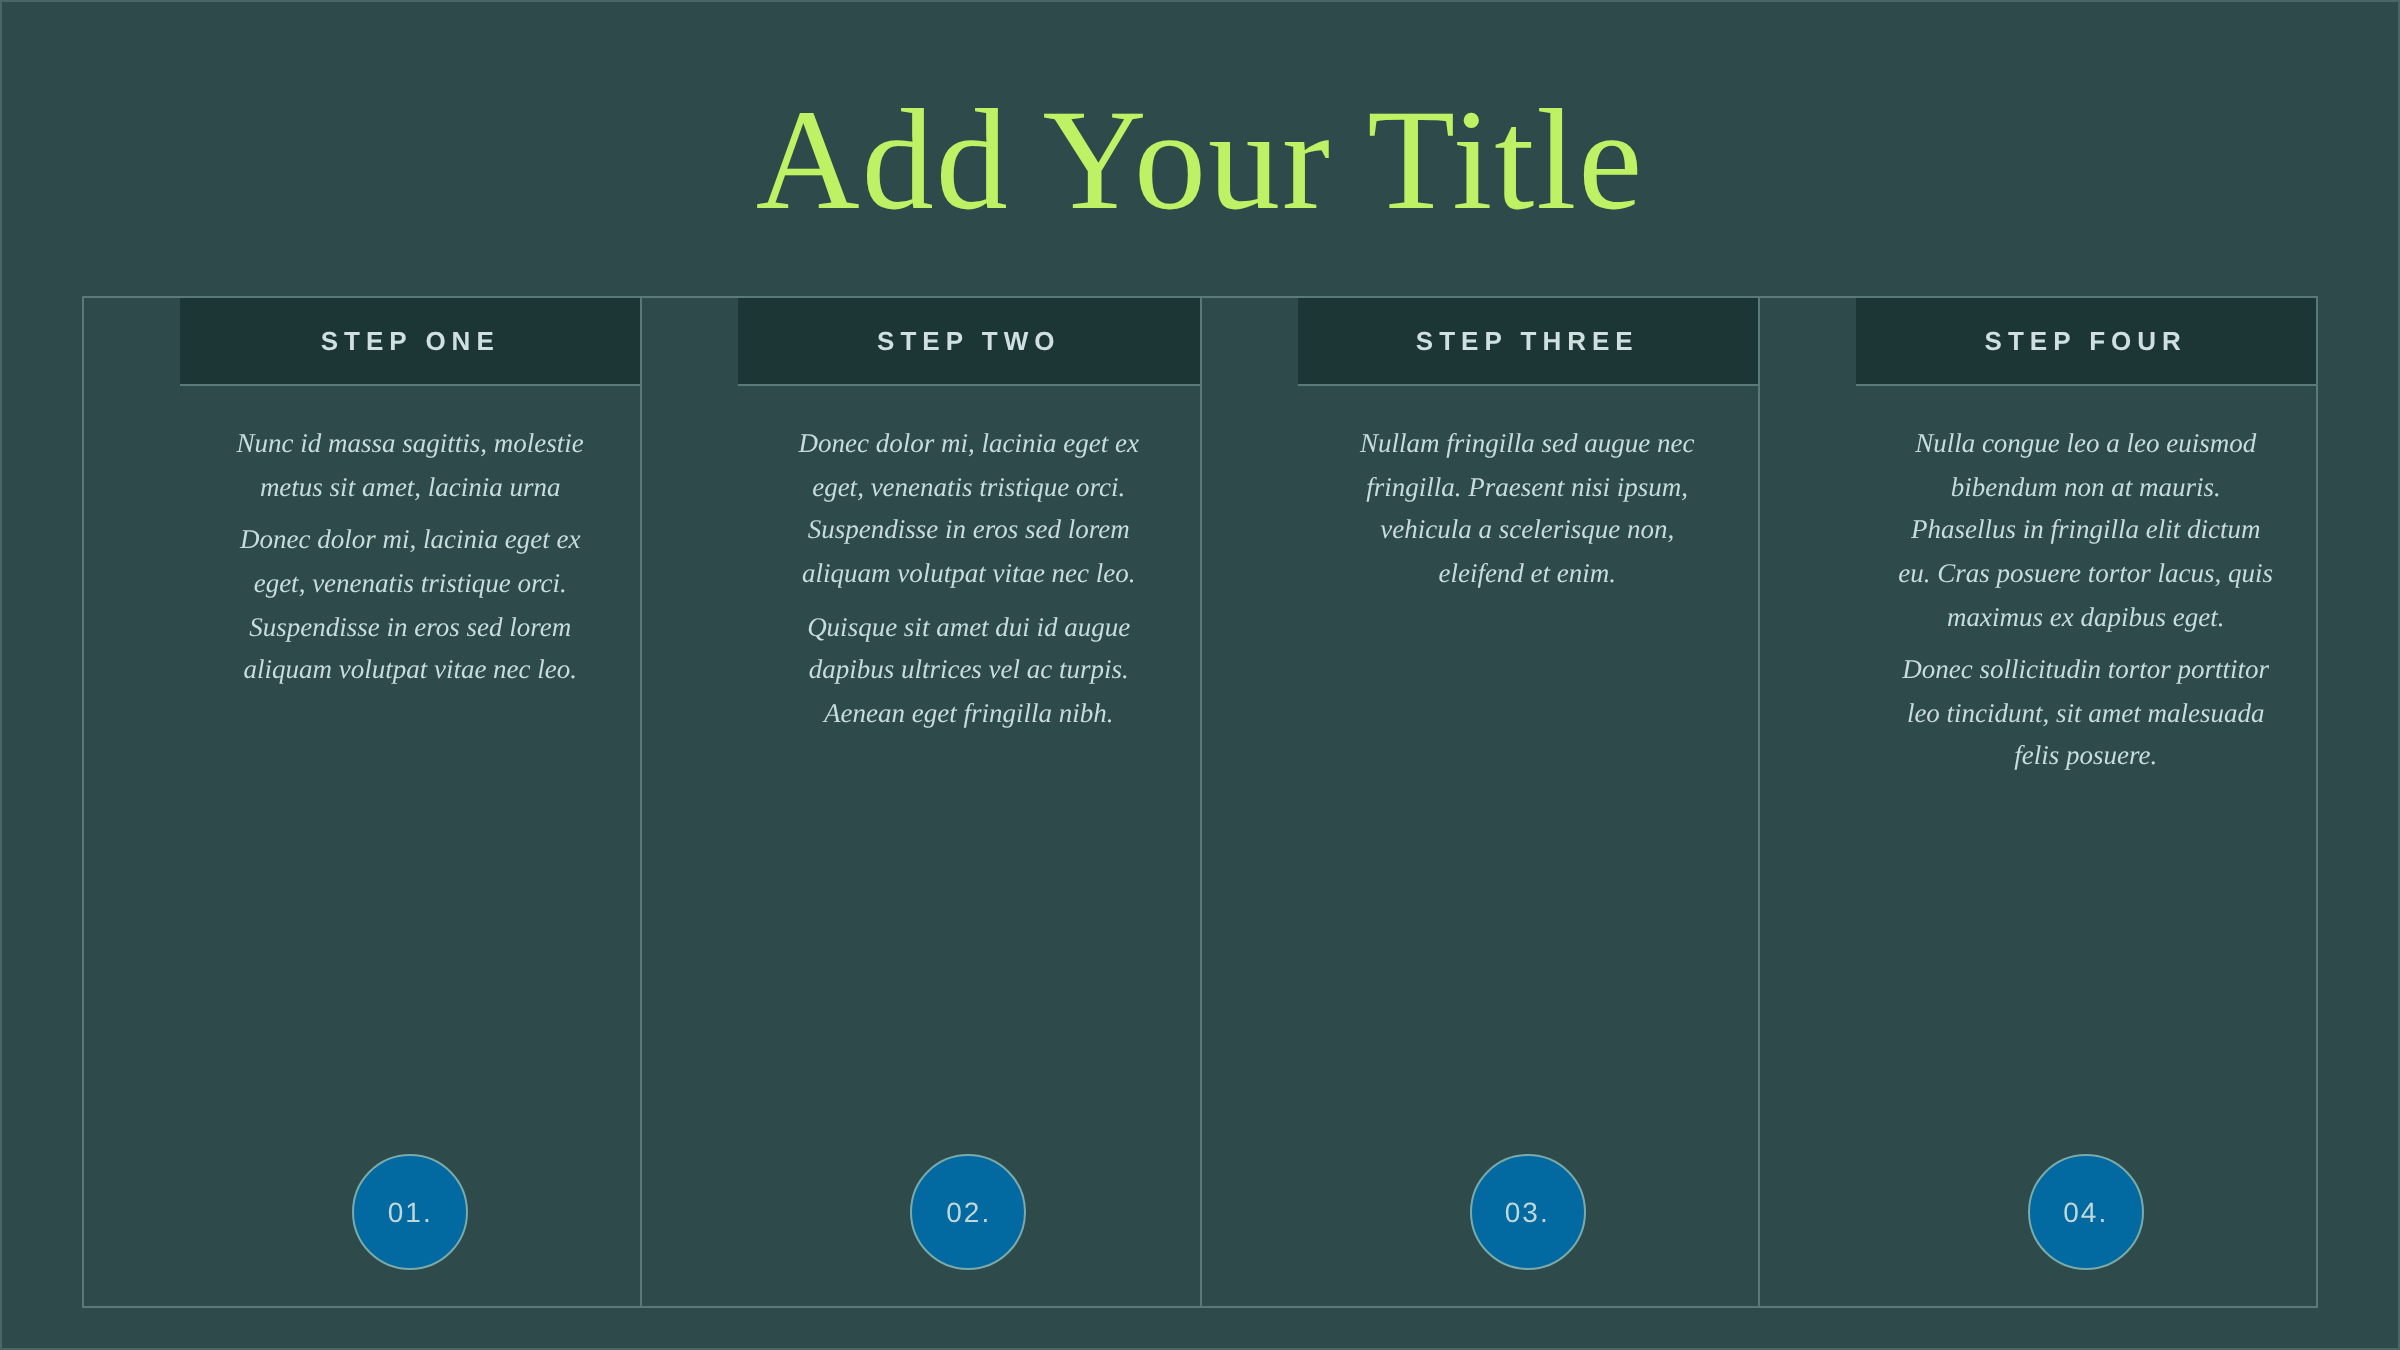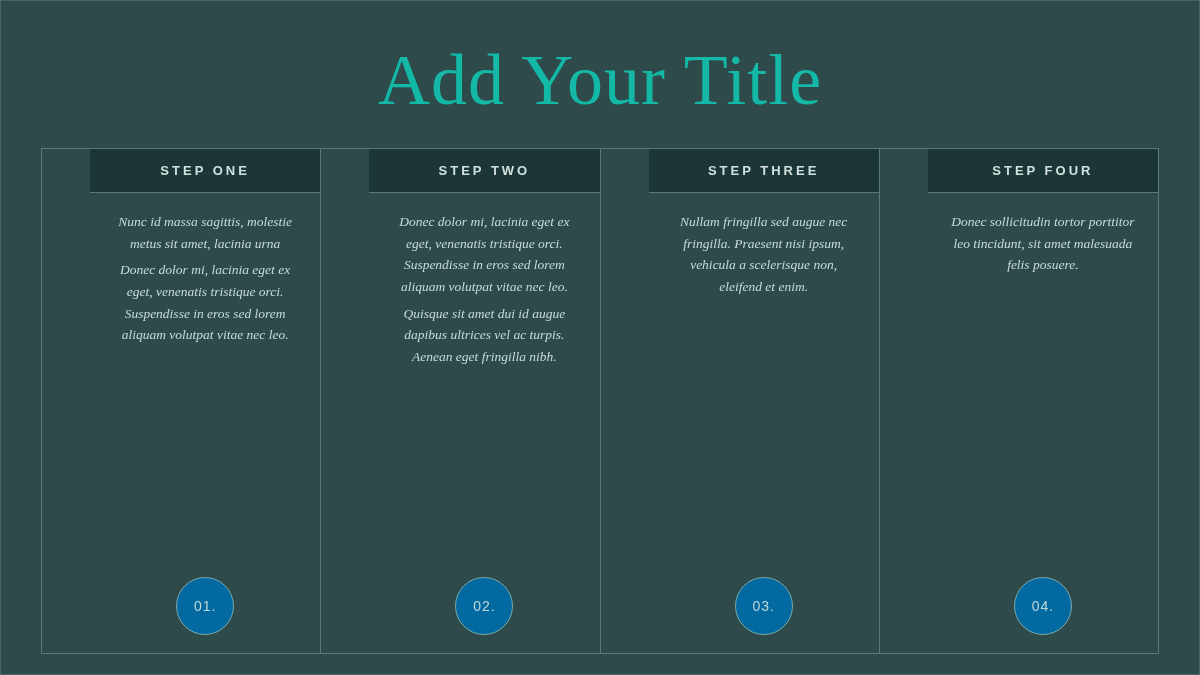--- a/index.html
+++ b/index.html
@@ -26,21 +26,21 @@
 
     .title-area {
       width: 100%;
       text-align: center;
       margin-bottom: 28px;
       padding-top: 10px;
     }
 
     .main-title {
       font-size: 72px;
-      color: #14b8a6;
+      color: #bef264;
       font-weight: 400;
       letter-spacing: 1px;
       line-height: 1.1;
       font-family: Georgia, serif;
     }
 
     .steps-container {
       width: 100%;
       display: flex;
       flex-direction: row;
@@ -164,20 +164,21 @@
           <p class="step-text">Nullam fringilla sed augue nec fringilla. Praesent nisi ipsum, vehicula a scelerisque non, eleifend et enim.</p>
         </div>
         <div class="step-number-area">
           <div class="step-number-circle">03.</div>
         </div>
       </div>
       <div class="step-column">
         <div class="step-header dark-bg">STEP FOUR</div>
         <div class="separator-line"></div>
         <div class="step-content">
+          <p class="step-text">Nulla congue leo a leo euismod bibendum non at mauris. Phasellus in fringilla elit dictum eu. Cras posuere tortor lacus, quis maximus ex dapibus eget.</p>
           <p class="step-text">Donec sollicitudin tortor porttitor leo tincidunt, sit amet malesuada felis posuere.</p>
         </div>
         <div class="step-number-area">
           <div class="step-number-circle">04.</div>
         </div>
       </div>
     </div>
 </div>
 
 </body></html>

